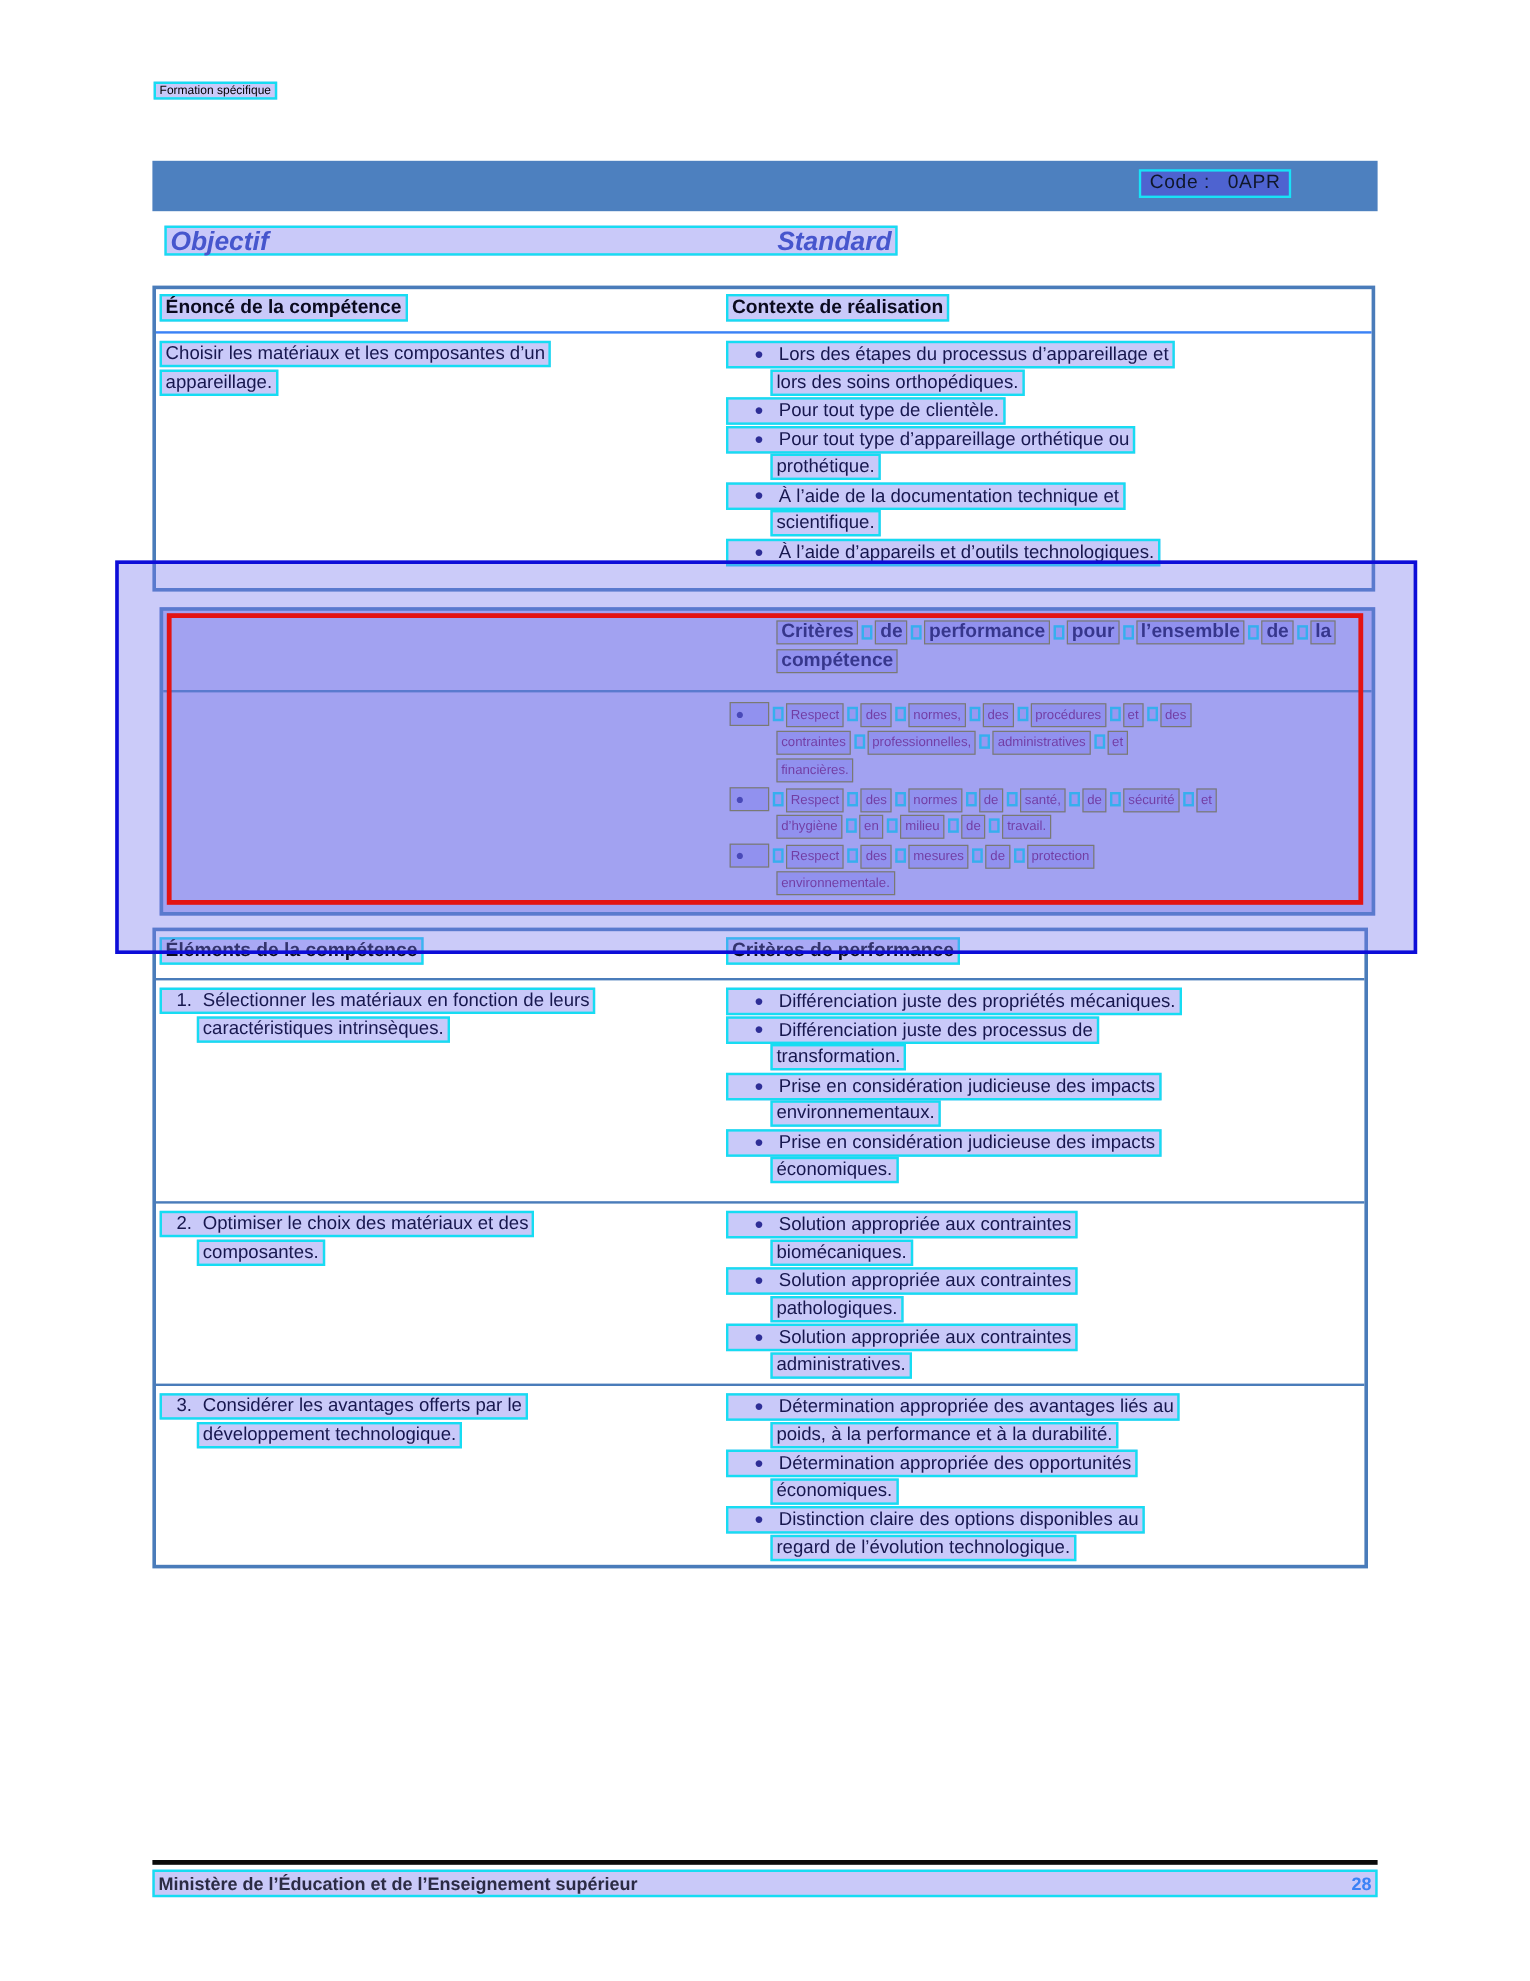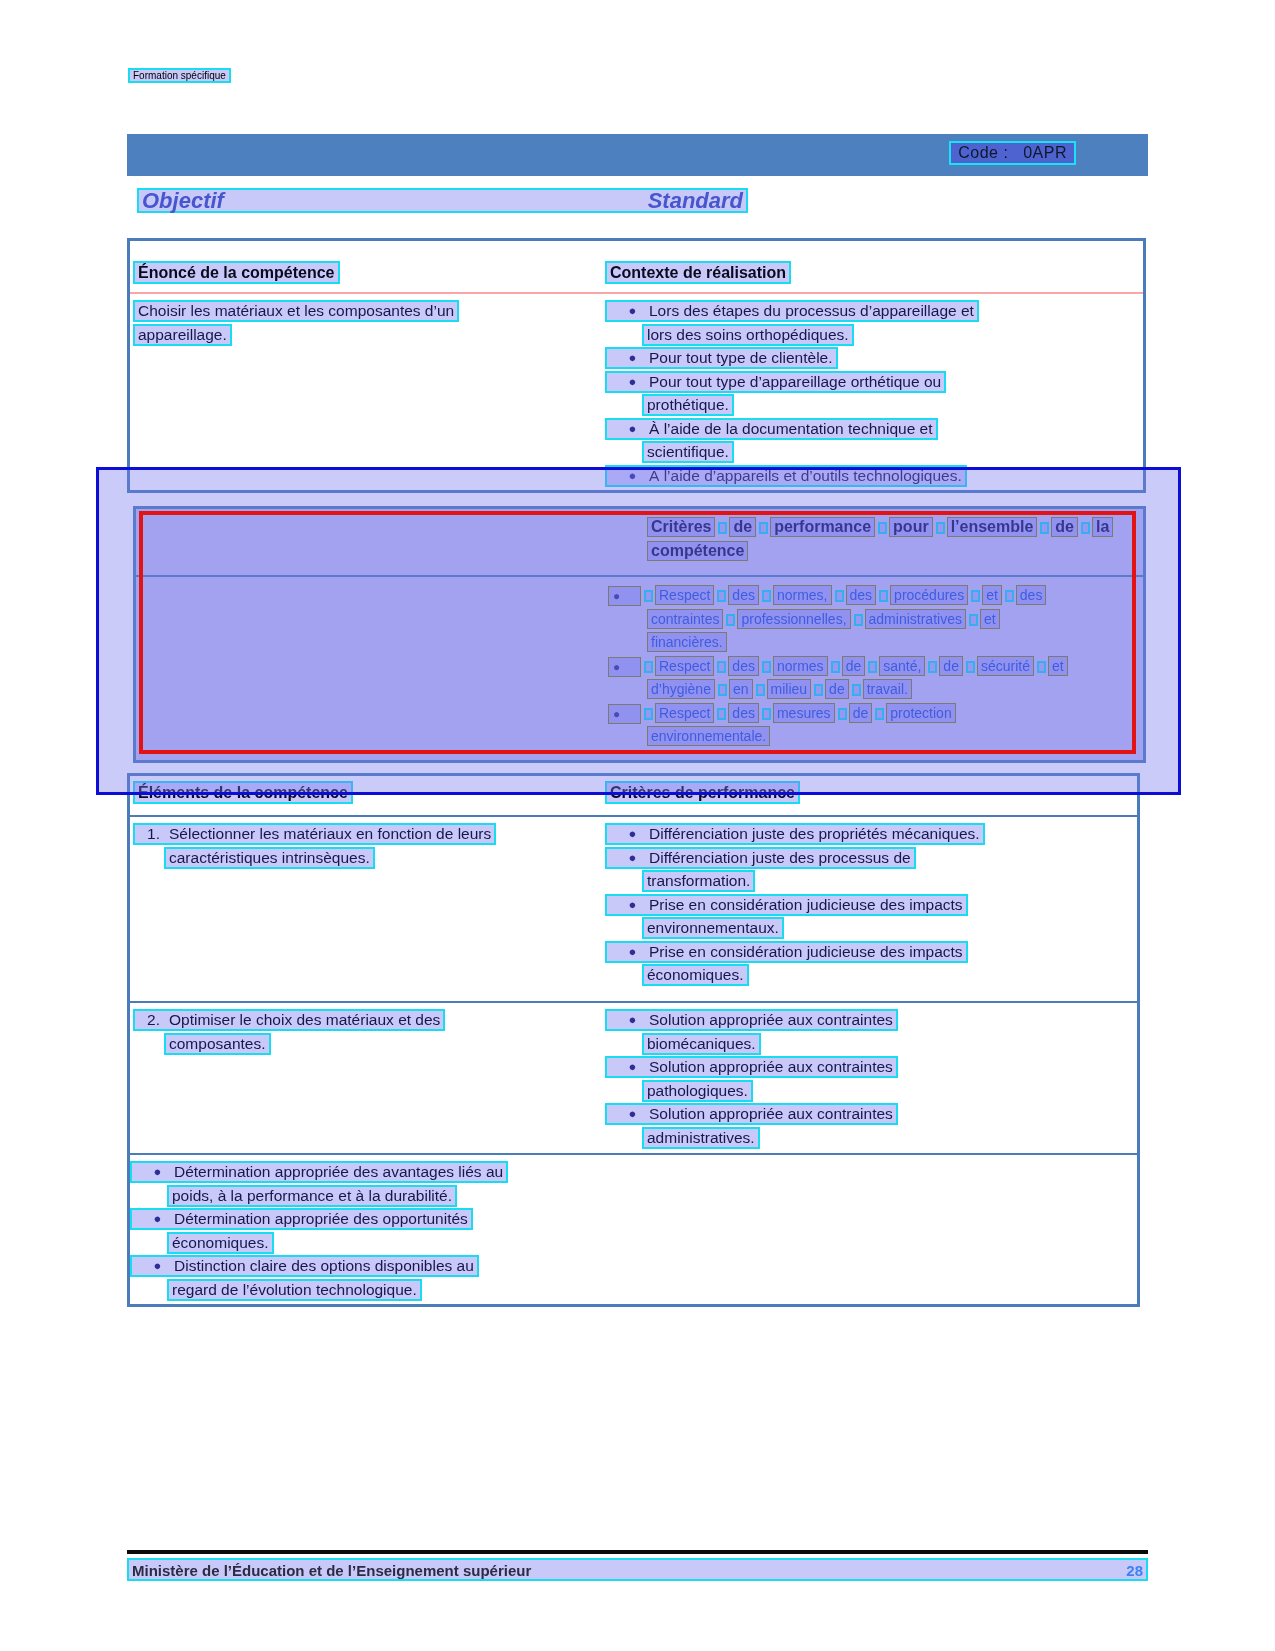--- a/index.html
+++ b/index.html
@@ -23,38 +23,38 @@
   .code{position:absolute;right:72px;top:7px;font-size:16px;color:#0f172a;
         background:rgba(80,80,220,0.6);border:2px solid #19e2f5;padding:1px 7px;
         white-space:pre;letter-spacing:0.5px;}
 
   .objrow{position:absolute;left:137px;top:188px;width:601px;height:21px;
           display:flex;justify-content:space-between;align-items:center;
           font-size:22px;font-weight:bold;font-style:italic;color:#4656cd;}
 
   .tbl{position:absolute;background:#fff;}
   .t1{left:127px;top:238px;width:1013px;height:249px;border:3px solid #4a7cba;}
-  .thead{height:31px;display:flex;border-bottom:2px solid #fca5a5;padding-top:20px;}
+  .thead{height:31px;display:flex;border-bottom:2px solid #3b82f6;padding-top:4px;}
   .tbody{display:flex;height:210px;}
   .lc{width:475px;padding-left:3px;box-sizing:border-box;}
   .rc{flex:1;}
   .cellpad{padding-top:6px;}
   .hhl{font-size:16px;font-weight:bold;color:#0a0a1e;line-height:19px;}
 
   
   .t2{left:133px;top:506px;width:1007px;height:251px;border:3px solid #4a7cba;background:#bdbdf2;}
   .t2r1{height:66px;display:flex;border-bottom:2px solid #4a7cba;}
   .t2r2{display:flex;height:177px;}
   .lc2{width:472px;}
   .rc2{flex:1;}
   .cellpad2{padding-top:8px;}
   .wline{height:23.5px;white-space:nowrap;}
   .wcont{margin-left:39px;}
   .w{display:inline-block;background:rgba(95,95,232,0.28);border:1px solid #7d7d26;
-     padding:0 3px;font-size:14px;line-height:18px;color:#1d4ed8;margin-right:1px;}
+     padding:0 3px;font-size:11px;line-height:18px;color:#701a75;margin-right:1px;}
   .wb{font-weight:bold;font-size:16px;color:#101050;}
   .wbul{width:24px;padding-left:4px;color:#2e2e96;font-size:12px;}
   .sp{display:inline-block;width:5px;height:8px;border:2px solid #0fd2ee;
       margin:0 2px;vertical-align:-2px;background:rgba(151,151,243,0.4);}
 
   .t3{left:127px;top:773px;width:1013px;height:534px;border:3px solid #4a7cba;box-sizing:border-box;}
   .thead3{height:34px;display:flex;padding-top:5px;}
   .t3row{display:flex;border-top:2px solid #4a7cba;}
   #t3-rows .t3row:nth-child(1){height:184px;}
   #t3-rows .t3row:nth-child(2){height:150px;}
@@ -163,20 +163,24 @@
           <div class="rc cellpad">
             <div class="line"><span class="hl"><span class="bul">●</span>Solution appropriée aux contraintes</span></div>
             <div class="line cont"><span class="hl">biomécaniques.</span></div>
             <div class="line"><span class="hl"><span class="bul">●</span>Solution appropriée aux contraintes</span></div>
             <div class="line cont"><span class="hl">pathologiques.</span></div>
             <div class="line"><span class="hl"><span class="bul">●</span>Solution appropriée aux contraintes</span></div>
             <div class="line cont"><span class="hl">administratives.</span></div>
           </div>
         </div>
         <div class="t3row">
+          <div class="lc cellpad">
+            <div class="line"><span class="hl"><span class="numsp">3.</span>Considérer les avantages offerts par le</span></div>
+            <div class="line ncont"><span class="hl">développement technologique.</span></div>
+          </div>
           <div class="rc cellpad">
             <div class="line"><span class="hl"><span class="bul">●</span>Détermination appropriée des avantages liés au</span></div>
             <div class="line cont"><span class="hl">poids, à la performance et à la durabilité.</span></div>
             <div class="line"><span class="hl"><span class="bul">●</span>Détermination appropriée des opportunités</span></div>
             <div class="line cont"><span class="hl">économiques.</span></div>
             <div class="line"><span class="hl"><span class="bul">●</span>Distinction claire des options disponibles au</span></div>
             <div class="line cont"><span class="hl">regard de l’évolution technologique.</span></div>
           </div>
         </div>
       </div>

